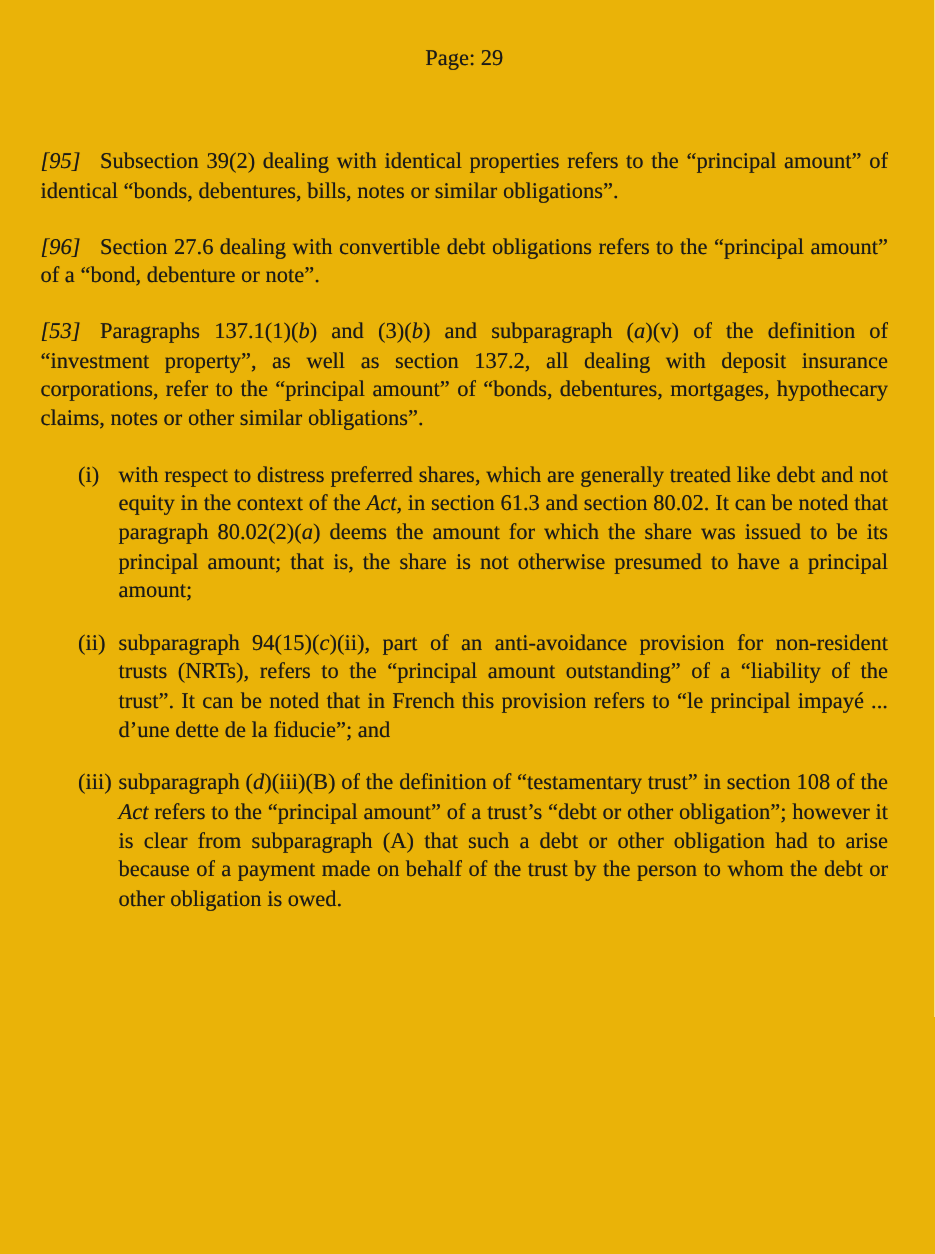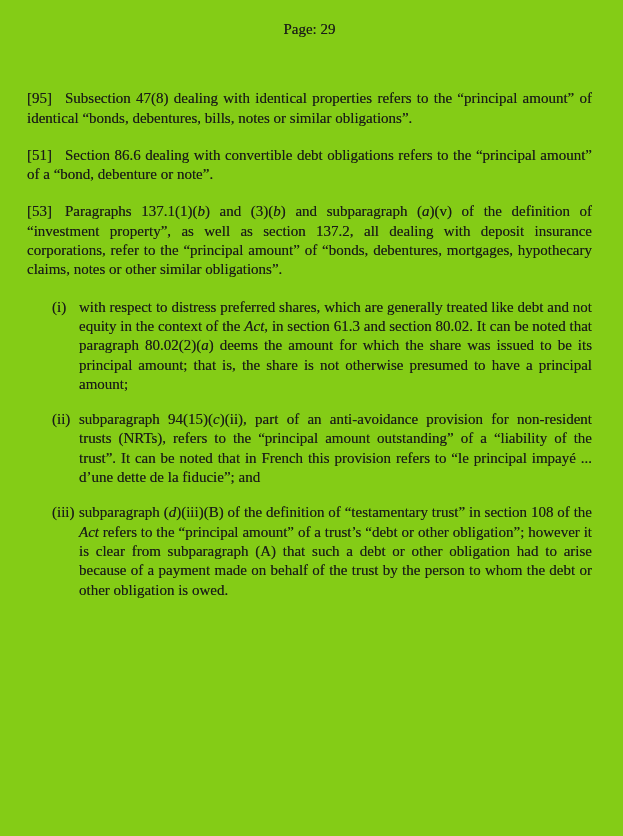--- a/index.html
+++ b/index.html
@@ -4,41 +4,42 @@
 <style>
   html, body {
     margin: 0;
     padding: 0;
     background: #ffffff;
   }
   .page {
     position: relative;
     width: 623px;
     height: 836px;
-    background: #84cc16;
+    background: #eab308;
     overflow: hidden;
     font-family: "Liberation Serif", "DejaVu Serif", serif;
     font-size: 15px;
     line-height: 19.3px;
     color: #1a1a1a;
     text-shadow: 0 0 0.5px rgba(10,10,10,0.55);
     box-sizing: border-box;
-    padding: 20px 31px 0 27px;
+    padding: 30px 31px 0 27px;
   }
   .page-header {
     text-align: center;
     margin: 0 0 50px 0;
   }
   .para {
     margin: 0 0 18px 0;
     text-align: justify;
   }
   .pnum {
     display: inline-block;
     margin-right: 13px;
+    font-style: italic;
   }
   .exceptions-list {
     margin-top: 4px;
   }
   .list-item {
     position: relative;
     margin: 0 0 16px 0;
     padding-left: 52px;
     text-align: justify;
   }
@@ -52,25 +53,25 @@
 </head>
 <body>
 
 <div class="page">
 
   <div class="page-header">
     <span>Page: 29</span>
   </div>
 
   <p class="para">
-    <span class="pnum">[95]</span><span>Subsection 47(8) dealing with identical properties refers to the “principal amount” of identical “bonds, debentures, bills, notes or similar obligations”.</span>
+    <span class="pnum">[95]</span><span>Subsection 39(2) dealing with identical properties refers to the “principal amount” of identical “bonds, debentures, bills, notes or similar obligations”.</span>
   </p>
 
   <p class="para">
-    <span class="pnum">[51]</span><span>Section 86.6 dealing with convertible debt obligations refers to the “principal amount” of a “bond, debenture or note”.</span>
+    <span class="pnum">[96]</span><span>Section 27.6 dealing with convertible debt obligations refers to the “principal amount” of a “bond, debenture or note”.</span>
   </p>
 
 
   <p class="para">
     <span class="pnum">[53]</span><span>Paragraphs 137.1(1)(<i>b</i>) and (3)(<i>b</i>) and subparagraph (<i>a</i>)(v) of the definition of “investment property”, as well as section 137.2, all dealing with deposit insurance corporations, refer to the “principal amount” of “bonds, debentures, mortgages, hypothecary claims, notes or other similar obligations”.</span>
   </p>
 
 
   <div class="exceptions-list">
 

